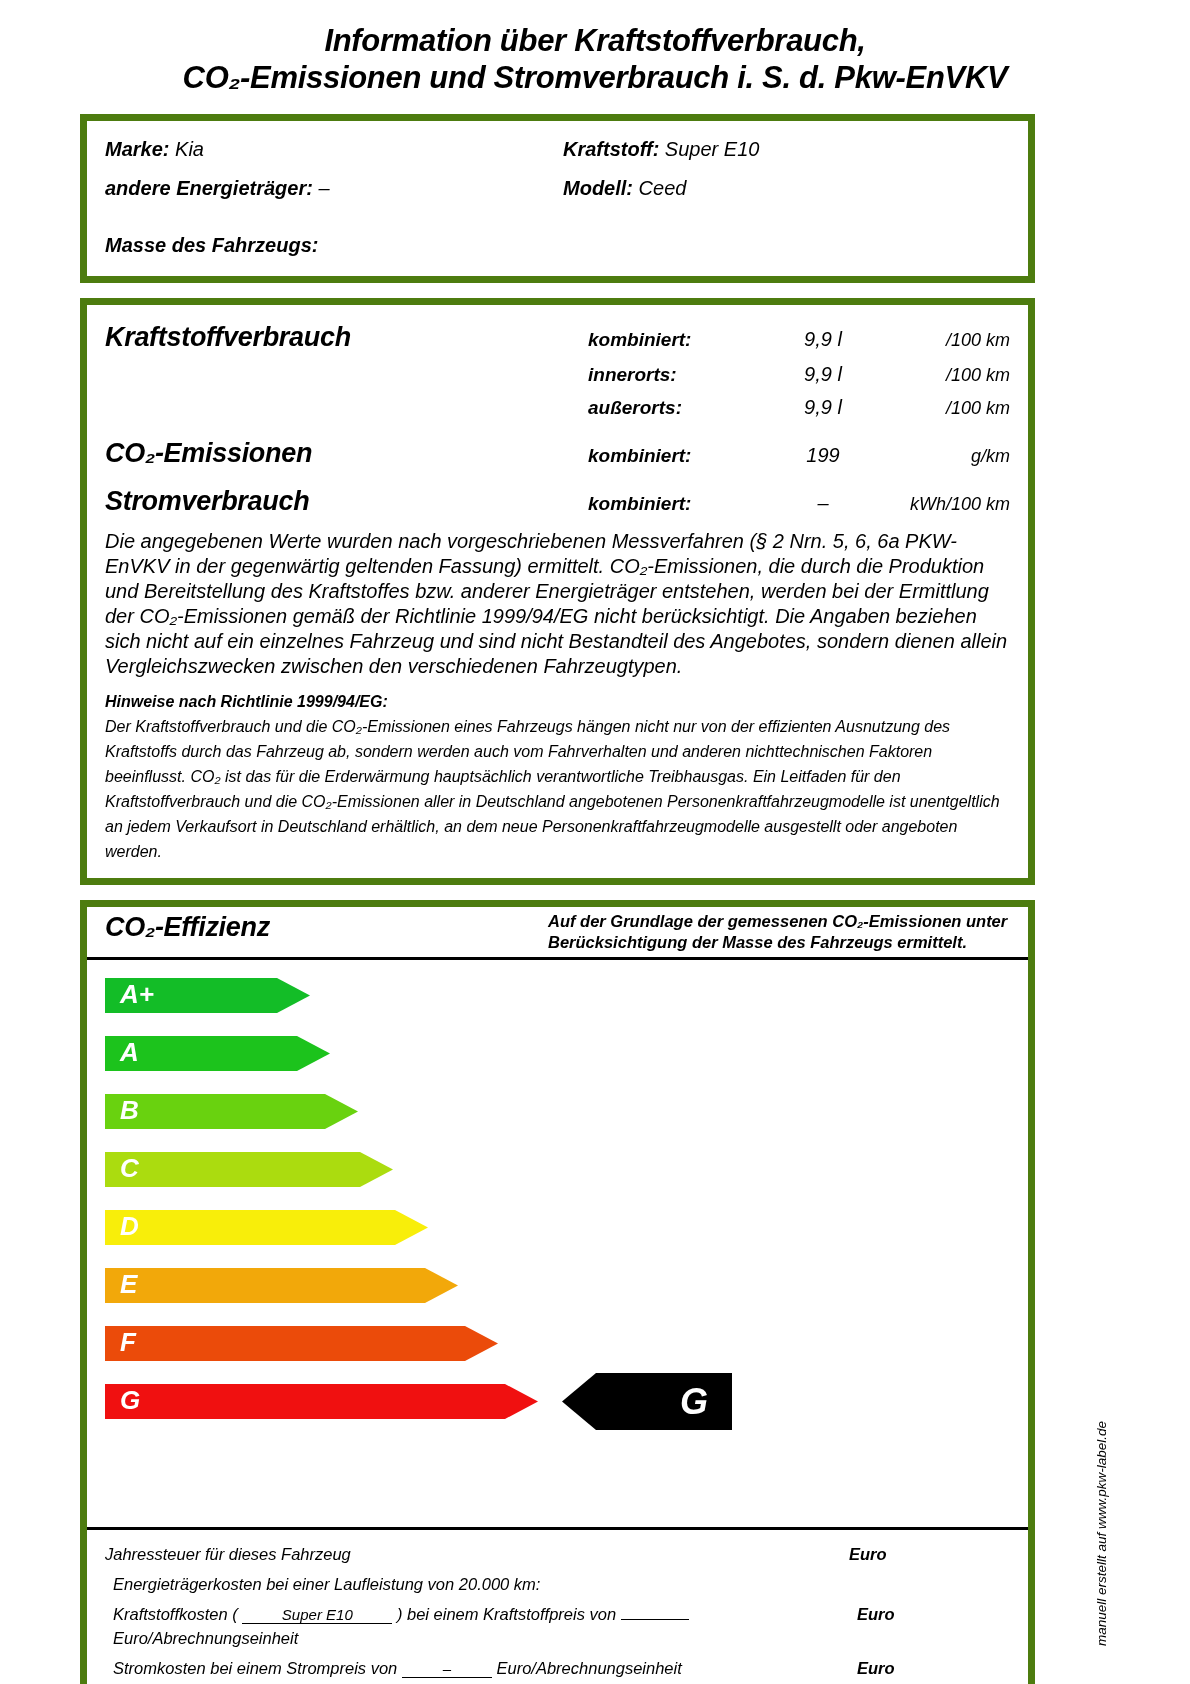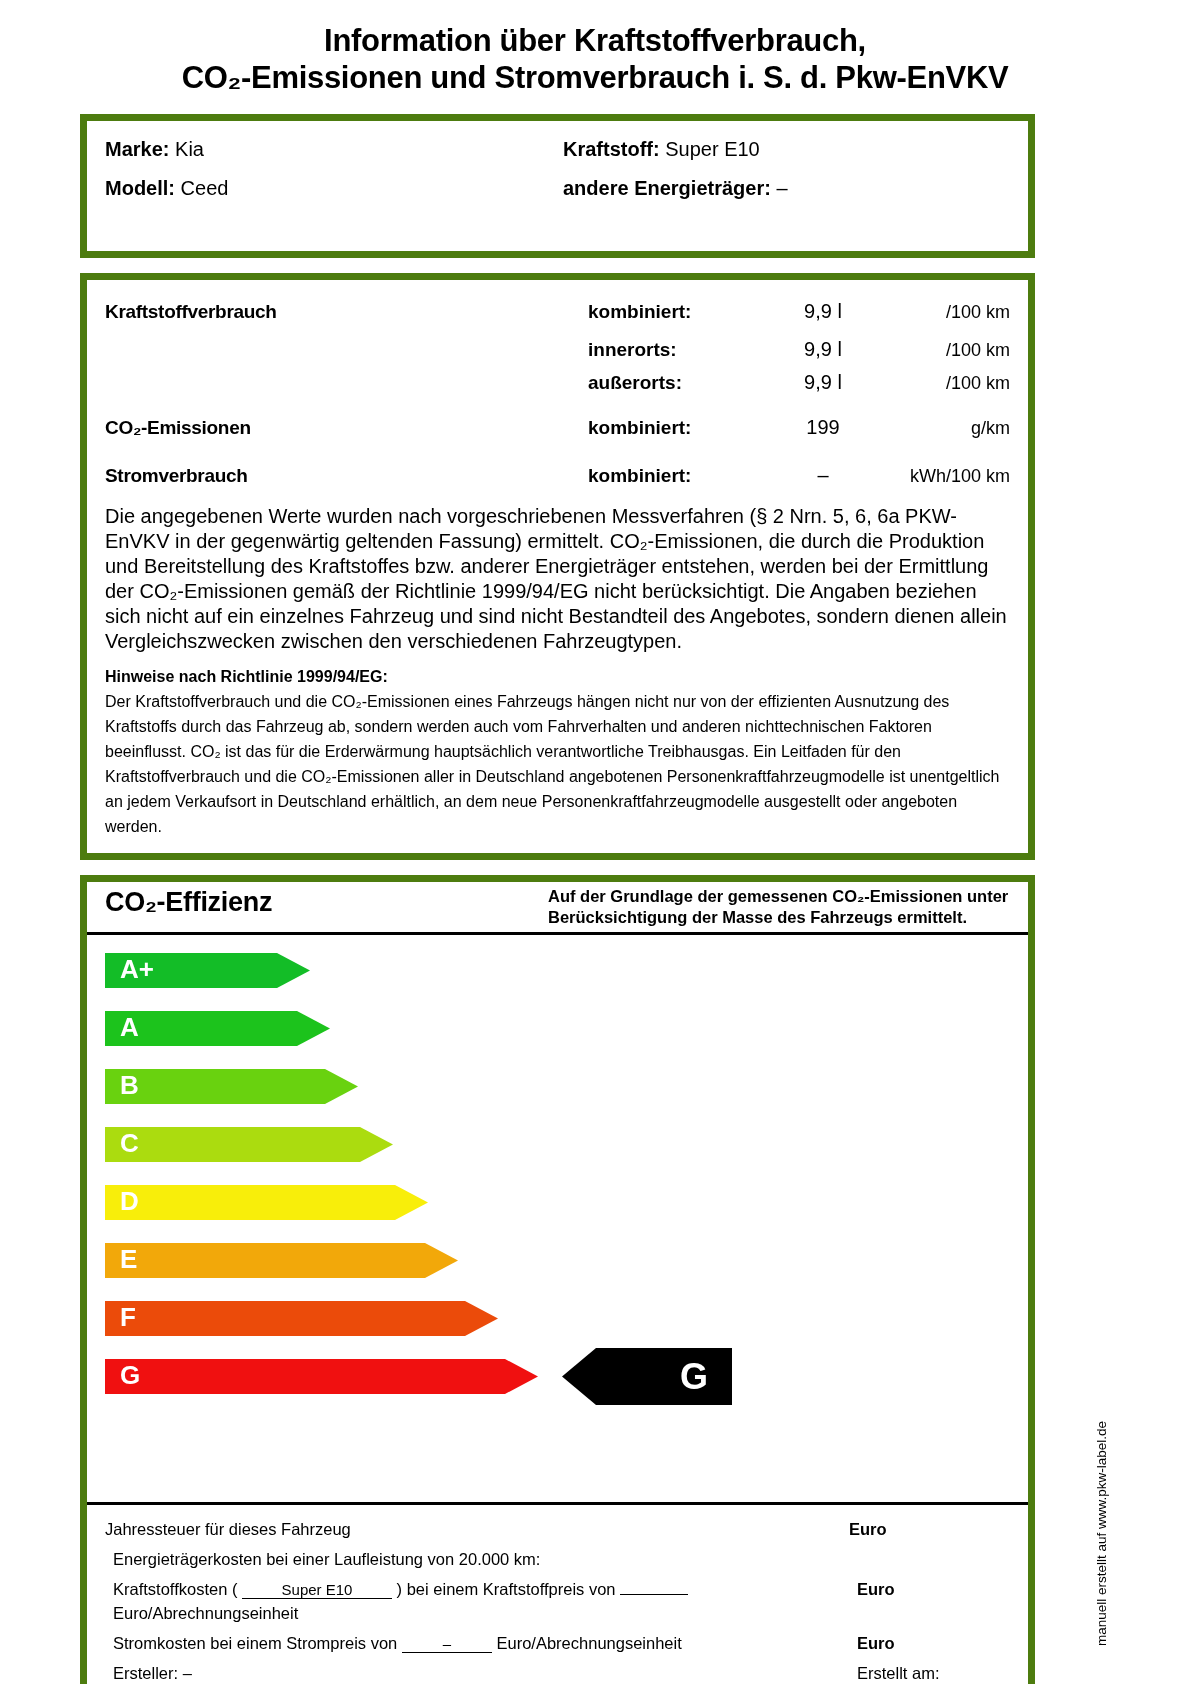--- a/index.html
+++ b/index.html
@@ -1,41 +1,41 @@
 <!DOCTYPE html>
 <html lang="de"><head>
 <meta charset="utf-8">
 <style>
   html,body{margin:0;padding:0;background:#fff;}
   body{
     width:1190px;height:1684px;
     font-family:"Liberation Sans","DejaVu Sans",sans-serif;
     color:#000;position:relative;overflow:hidden;
   }
-  .page{position:relative;width:1190px;height:1332px;}
+  .page{position:relative;width:1190px;height:1332px;font-style:italic;}
 
   
   .main-title{
     padding-top:22px;text-align:center;
     font-weight:bold;font-size:31px;line-height:37px;letter-spacing:-0.3px;
   }
 
   
   .box{margin:15px 155px 0 80px;border:7px solid #4d7c0f;box-sizing:border-box;}
   .box1{margin-top:18px;padding:16px 18px 18px 18px;}
   .info-row{display:grid;grid-template-columns:458px 1fr;font-size:20px;line-height:25px;}
   .info-row + .info-row{margin-top:14px;}
   .info-row.last{margin-top:32px;}
   .lbl{font-weight:bold;}
   .val{font-weight:normal;}
 
   
   .box2{padding:16px 18px 14px 18px;}
   .cons-row{display:grid;grid-template-columns:458px 200px 120px 1fr;align-items:baseline;}
-  .cons-section{font-size:19px;font-weight:bold;line-height:32px;letter-spacing:-0.3px;}
+  .cons-section{font-size:27px;font-weight:bold;line-height:32px;letter-spacing:-0.3px;}
   .cons-label{font-size:19px;font-weight:bold;margin-left:25px;}
   .cons-value{font-size:20px;text-align:center;}
   .cons-unit{font-size:18px;text-align:right;}
   .cons-row.sub{margin-top:10px;}
   .cons-row.big{margin-top:18px;}
   .cons-row.big2{margin-top:16px;}
   .note-text{margin-top:12px;font-size:20px;line-height:25px;}
   .hinweise-heading{margin-top:10px;font-size:16px;font-weight:bold;line-height:25px;}
   .hinweise-text{font-size:16px;line-height:25px;}
 
@@ -109,29 +109,33 @@
         <span class="lbl">Marke:</span>
         <span class="val">Kia</span>
       </div>
       <div>
         <span class="lbl">Kraftstoff:</span>
         <span class="val">Super E10</span>
       </div>
     </div>
     <div class="info-row">
       <div>
+        <span class="lbl">andere Energieträger:</span>
+        <span class="val">–</span>
+      </div>
+      <div>
         <span class="lbl">Modell:</span>
         <span class="val">Ceed</span>
       </div>
-      <div>
-        <span class="lbl">andere Energieträger:</span>
-        <span class="val">–</span>
-      </div>
     </div>
     <div class="info-row last">
+      <div>
+        <span class="lbl">Masse des Fahrzeugs:</span>
+        <span class="val"></span>
+      </div>
     </div>
   </div>
 
   <div class="box box2">
     <div class="cons-row">
       <div class="cons-section">Kraftstoffverbrauch</div>
       <div class="cons-label">kombiniert:</div>
       <div class="cons-value">9,9 l</div>
       <div class="cons-unit">/100 km</div>
     </div>

